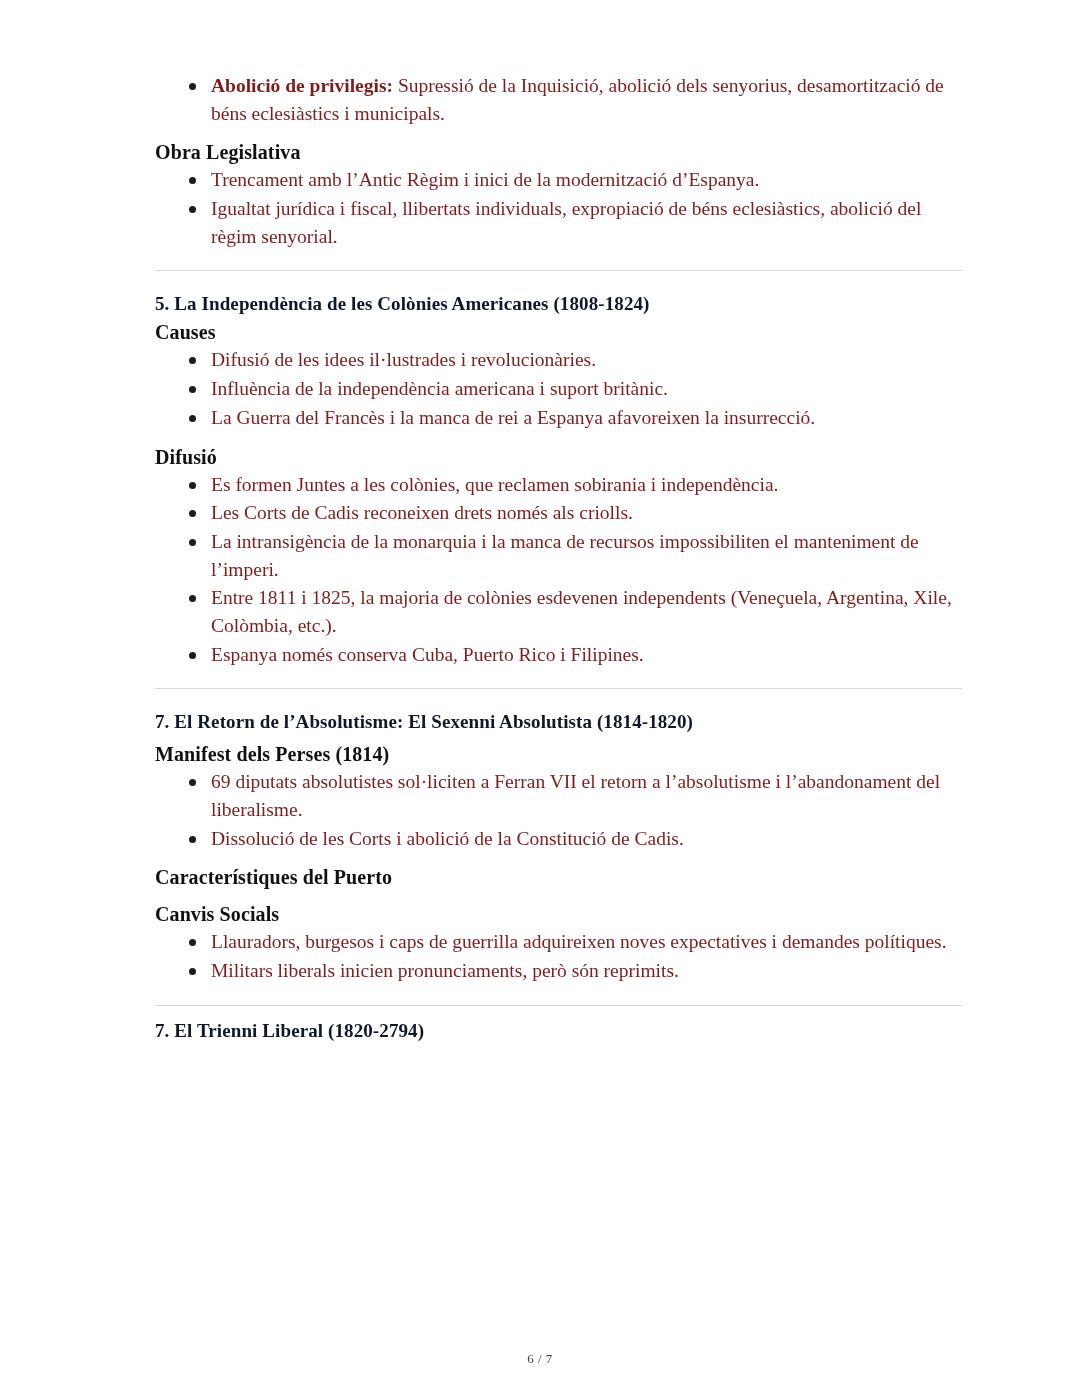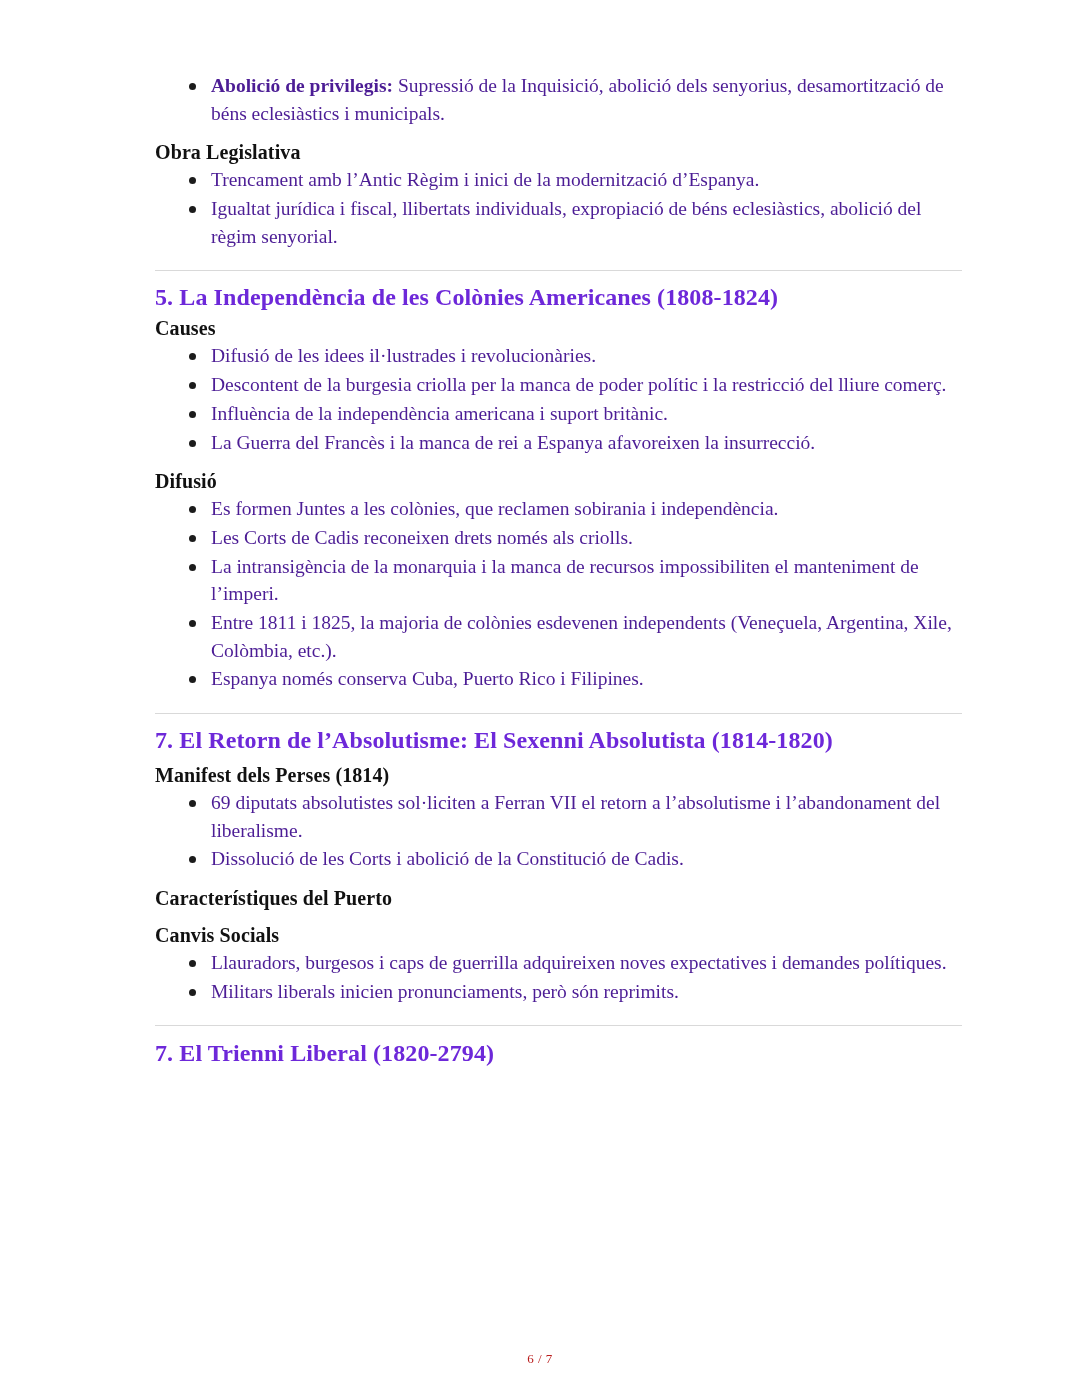--- a/index.html
+++ b/index.html
@@ -24,21 +24,21 @@
     margin: 2px 0 0 0;
     padding: 0 0 0 30px;
     list-style: none;
   }
   ul.bullets li {
     position: relative;
     font-size: 19.5px;
     line-height: 1.42;
     margin: 0 0 1px 0;
     padding-left: 26px;
-    color: #4c1d95;
+    color: #7f1d1d;
   }
   ul.bullets li::before {
     content: "";
     position: absolute;
     left: 4px;
     top: 11px;
     width: 7px;
     height: 7px;
     border-radius: 50%;
     background: #1c1c1c;
@@ -47,39 +47,39 @@
     font-weight: bold;
   }
   h3.sub {
     font-size: 20px;
     font-weight: bold;
     margin: 14px 0 2px 0;
     color: #111;
     letter-spacing: .1px;
   }
   h2.sec {
-    font-size: 24px;
+    font-size: 19px;
     font-weight: bold;
-    margin: 13px 0 6px 0;
-    color: #6d28d9;
+    margin: 22px 0 6px 0;
+    color: #0f172a;
     letter-spacing: .1px;
   }
   hr.rule {
     border: none;
     border-top: 1px solid #d9d9d9;
     margin: 20px 0 10px 0;
   }
   .footer {
     position: absolute;
     left: 0;
     right: 0;
     bottom: 30px;
     text-align: center;
     font-size: 13px;
-    color: #b91c1c;
+    color: #404040;
     font-family: "Liberation Serif", serif;
     letter-spacing: .5px;
   }
 </style>
 </head>
 <body>
 
 <div class="page">
 
   <ul class="bullets">
@@ -94,21 +94,20 @@
     <li>Igualtat jurídica i fiscal, llibertats individuals, expropiació de béns eclesiàstics, abolició del règim senyorial.</li>
   </ul>
 
   <hr class="rule">
 
   <h2 class="sec">5. La Independència de les Colònies Americanes (1808-1824)</h2>
 
   <h3 class="sub" style="margin-top:6px">Causes</h3>
   <ul class="bullets">
     <li>Difusió de les idees il·lustrades i revolucionàries.</li>
-    <li>Descontent de la burgesia criolla per la manca de poder polític i la restricció del lliure comerç.</li>
     <li>Influència de la independència americana i suport britànic.</li>
     <li>La Guerra del Francès i la manca de rei a Espanya afavoreixen la insurrecció.</li>
   </ul>
 
   <h3 class="sub">Difusió</h3>
   <ul class="bullets">
     <li>Es formen Juntes a les colònies, que reclamen sobirania i independència.</li>
     <li>Les Corts de Cadis reconeixen drets només als criolls.</li>
     <li>La intransigència de la monarquia i la manca de recursos impossibiliten el manteniment de l’imperi.</li>
     <li>Entre 1811 i 1825, la majoria de colònies esdevenen independents (Veneçuela, Argentina, Xile, Colòmbia, etc.).</li>

